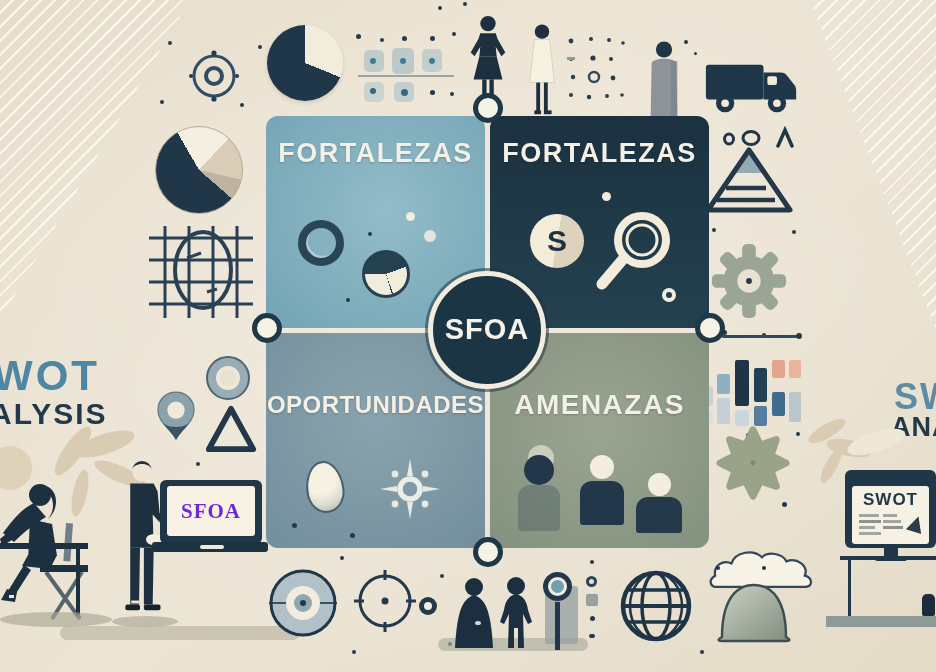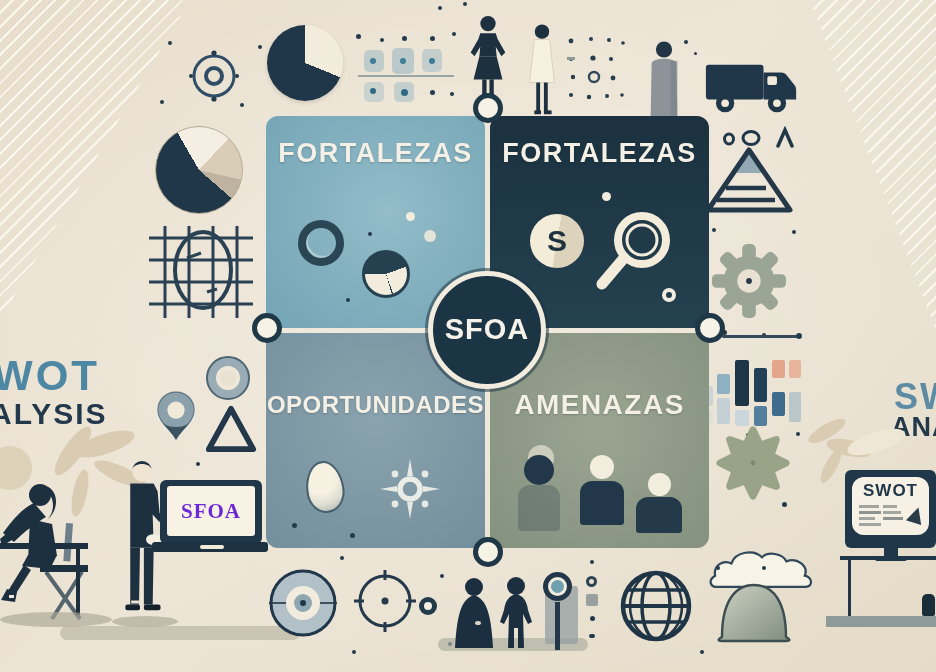--- a/index.html
+++ b/index.html
@@ -409,21 +409,21 @@
   </div>
   <div class="speck" style="left:700px;top:650px;width:4px;height:4px;"></div>
 
   <div class="leaf" style="left:806px;top:424px;width:42px;height:14px;transform:rotate(-30deg);"></div>
   <div class="leaf" style="left:826px;top:440px;width:46px;height:16px;transform:rotate(12deg);"></div>
   <div class="leaf" style="left:846px;top:432px;width:60px;height:20px;transform:rotate(-18deg);background:#efe7d5;"></div>
   <div class="leaf" style="left:812px;top:460px;width:38px;height:12px;transform:rotate(-62deg);"></div>
 
   <div class="abs" style="left:845px;top:470px;width:91px;height:160px;">
     <div class="abs" style="left:0;top:0;width:91px;height:78px;background:#20374a;border-radius:6px;"></div>
-    <div class="abs" style="left:7px;top:7px;width:77px;height:58px;background:#f6f1e4;border-radius:12px;overflow:hidden;">
+    <div class="abs" style="left:7px;top:16px;width:77px;height:58px;background:#f6f1e4;border-radius:3px;overflow:hidden;">
       <div style="position:absolute;left:0;top:4px;width:100%;text-align:center;font-weight:bold;font-size:17px;color:#20374a;letter-spacing:1px;">SWOT</div>
       <div class="abs" style="left:7px;top:28px;width:20px;height:3px;background:#a2a5a0;"></div>
       <div class="abs" style="left:31px;top:28px;width:14px;height:3px;background:#a2a5a0;"></div>
       <div class="abs" style="left:7px;top:34px;width:22px;height:3px;background:#8f938f;"></div>
       <div class="abs" style="left:31px;top:34px;width:18px;height:3px;background:#a2a5a0;"></div>
       <div class="abs" style="left:7px;top:40px;width:16px;height:3px;background:#a2a5a0;"></div>
       <div class="abs" style="left:31px;top:40px;width:20px;height:3px;background:#8f938f;"></div>
       <div class="abs" style="left:7px;top:46px;width:22px;height:3px;background:#a2a5a0;"></div>
       <div class="abs" style="left:56px;top:30px;width:0;height:0;border-left:8px solid transparent;border-right:8px solid transparent;border-bottom:16px solid #2b3c49;transform:rotate(18deg);"></div>
     </div>

